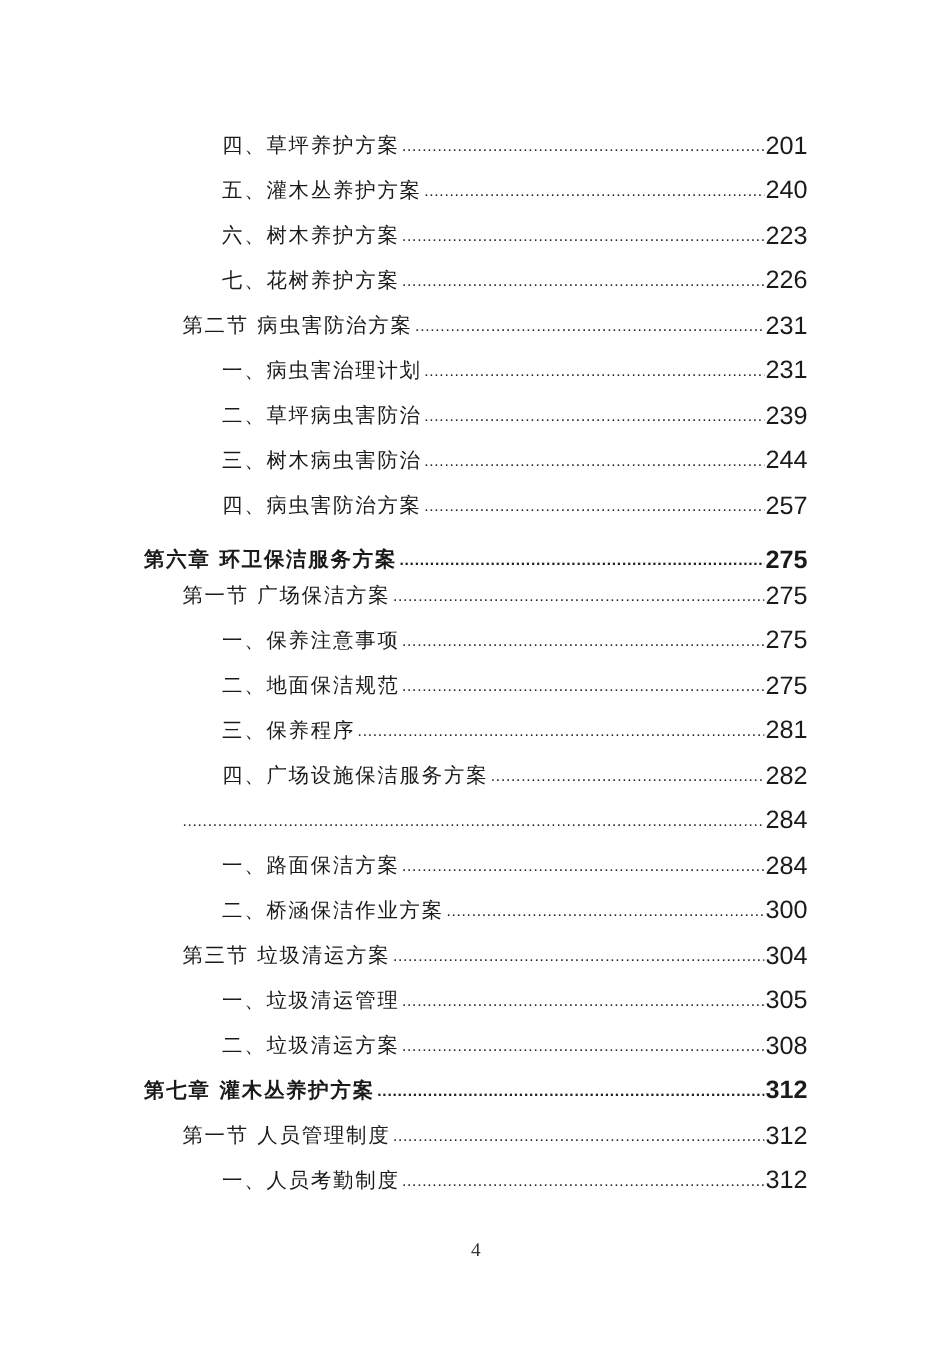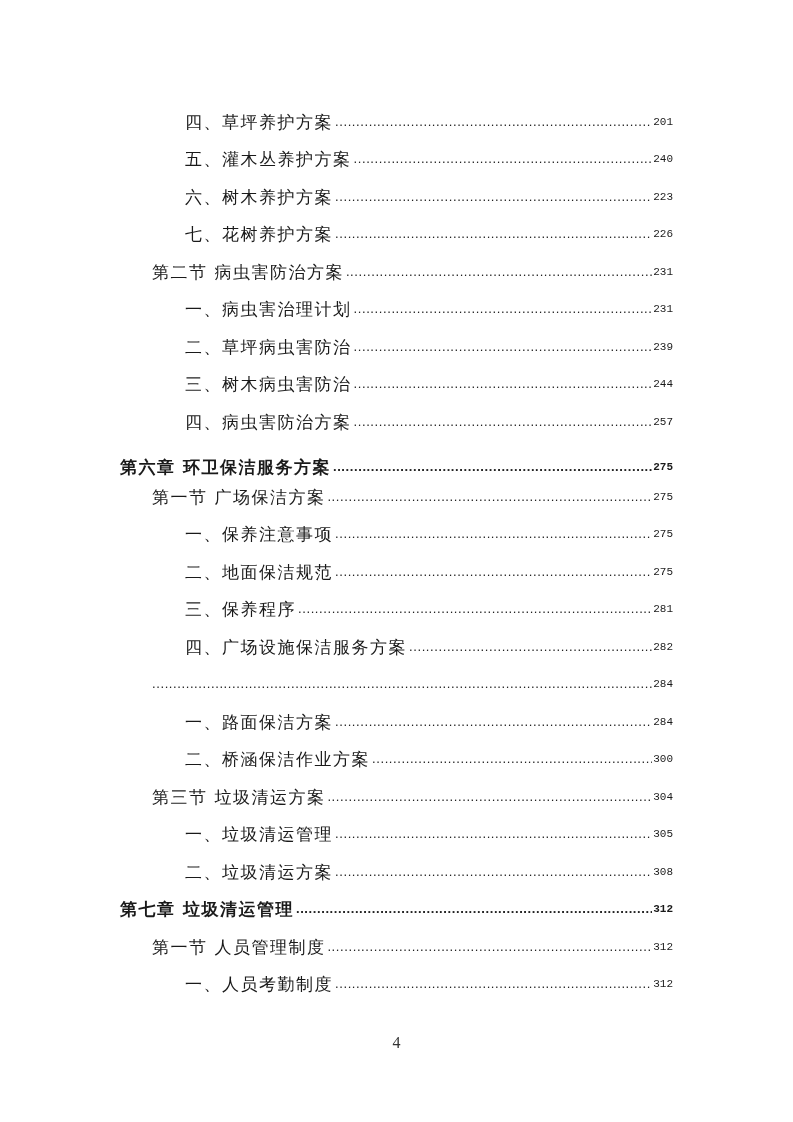--- a/index.html
+++ b/index.html
@@ -6,21 +6,21 @@
   body { width: 793px; height: 1122px; position: relative; overflow: hidden;
          font-family: "DejaVu Serif", "Liberation Serif", serif; color: #1a1a1a; }
   .toc { position: absolute; left: 0; top: 100px; width: 793px; }
   .row { position: absolute; left: 0; height: 28px; display: flex; align-items: flex-end;
          font-size: 17px; line-height: 22px; }
   .row .label { white-space: nowrap; letter-spacing: 1.5px; padding-right: 2px; }
   .row .leader { flex: 1; overflow: hidden; white-space: nowrap; color: #222;
                  font-family: "Liberation Sans", sans-serif; font-size: 13px; letter-spacing: 0.6px;
                  line-height: 18px; margin-bottom: 2px; }
   .row .leader::before { content: "........................................................................................................................................................"; }
-  .row .page { font-family: Liberation Mono, monospace; font-size: 11px; white-space: nowrap; padding-left: 1px; }
+  .row .page { font-family: Liberation Sans, sans-serif; font-size: 21px; white-space: nowrap; padding-left: 1px; }
   .lvl-chapter .label, .lvl-chapter .page { font-weight: bold; }
   .lvl-chapter .leader { font-weight: bold; }
   .page-number { position: absolute; top: 1034px; left: 0; width: 793px; text-align: center;
                  font-family: "Liberation Serif", serif; font-size: 16px; color: #333; }
 </style>
 </head>
 <body>
 
 <div class="toc">
   <div class="row lvl-item" style="top:5px;left:185px;width:488px;">
@@ -121,21 +121,21 @@
       <span class="label">一、垃圾清运管理</span>
       <span class="leader"></span>
       <span class="page">305</span>
     </div>
   <div class="row lvl-item" style="top:755px;left:185px;width:488px;">
       <span class="label">二、垃圾清运方案</span>
       <span class="leader"></span>
       <span class="page">308</span>
     </div>
   <div class="row lvl-chapter" style="top:792px;left:120px;width:553px;">
-      <span class="label">第七章  垃圾清运管理</span>
+      <span class="label">第七章  灌木丛养护方案</span>
       <span class="leader"></span>
       <span class="page">312</span>
     </div>
   <div class="row lvl-section" style="top:830px;left:152px;width:521px;text-align:center;">
       <span class="label">第一节  人员管理制度</span>
       <span class="leader"></span>
       <span class="page">312</span>
     </div>
   <div class="row lvl-item" style="top:867px;left:185px;width:488px;">
       <span class="label">一、人员考勤制度</span>

